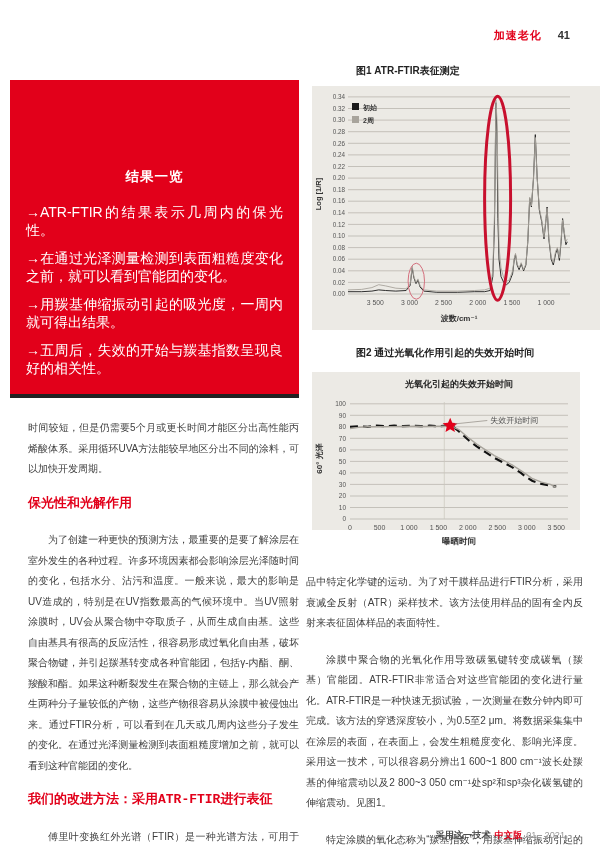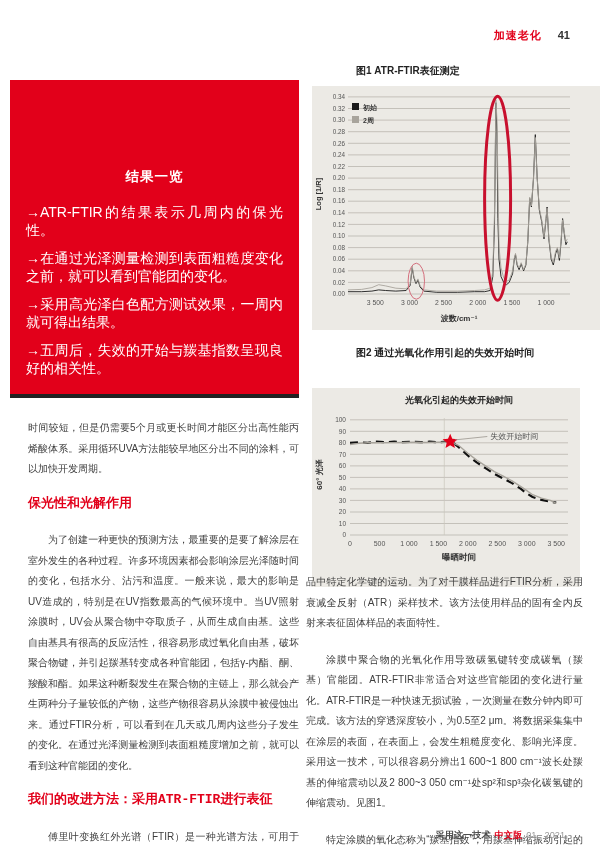--- a/index.html
+++ b/index.html
@@ -18,21 +18,21 @@
     padding:88px 16px 0 16px;box-sizing:border-box;margin-top:12px;
   }
   .results-box h2{margin:0 0 18px 0;text-align:center;font-size:13.5px;letter-spacing:1px;}
   .results-box p{margin:0 0 11px 0;font-size:14px;line-height:17.5px;text-align:justify;}
 
   .figcap{position:absolute;left:312px;width:268px;margin:0;font-size:10px;font-weight:bold;color:#222;padding-left:44px;}
   #fig1cap{top:64px;}
   #fig2cap{top:346px;}
   .chartbox{position:absolute;left:312px;background:#eceae5;}
   #fig1box{top:86px;width:292px;height:244px;}
-  #fig2box{top:388px;width:268px;height:199px;}
+  #fig2box{top:372px;width:268px;height:158px;}
   .chartbox svg{display:block;}
 
   .col{position:absolute;color:#3e3e3e;font-size:10px;line-height:20.5px;text-align:justify;}
   .col.left{left:28px;top:402px;width:271px;}
   .col.right{left:306px;top:556px;width:277px;}
   .col p{margin:16px 0 14px 0;}
   .col p.indent{text-indent:2em;}
   .col h4{margin:8px 0 9px 0;color:#e2001a;font-size:13px;font-family:Liberation Mono, monospace;}
   .footer{position:absolute;top:829px;right:35px;font-size:9.2px;}
   .footer .f-journal{color:#4d4d4d;font-weight:bold;}
@@ -43,21 +43,21 @@
 <body>
 
 <div class="header">
   <span class="section">加速老化</span><span class="pageno">41</span>
 </div>
 
 <aside class="results-box">
   <h2>结果一览</h2>
   <p class="bullet">→ATR-FTIR的结果表示几周内的保光性。</p>
   <p class="bullet">→在通过光泽测量检测到表面粗糙度变化之前，就可以看到官能团的变化。</p>
-  <p class="bullet">→采用高光泽白色配方测试效果，一周内就可得出结果。</p>
+  <p class="bullet">→用羰基伸缩振动引起的吸光度，一周内就可得出结果。</p>
   <p class="bullet">→五周后，失效的开始与羰基指数呈现良好的相关性。</p>
 </aside>
 
 <h3 class="figcap" id="fig1cap">图1 ATR-FTIR表征测定</h3>
 <div class="chartbox" id="fig1box">
   <svg id="fig1svg" width="268" height="244">
       <line x1="36" x2="258" y1="208.0" y2="208.0" stroke="#a9a59c" stroke-width="0.6"></line>
       <text x="33" y="210.2" text-anchor="end" font-size="6.3" fill="#555">0.00</text>
       <line x1="36" x2="258" y1="196.4" y2="196.4" stroke="#a9a59c" stroke-width="0.6"></line>
       <text x="33" y="198.6" text-anchor="end" font-size="6.3" fill="#555">0.02</text>

